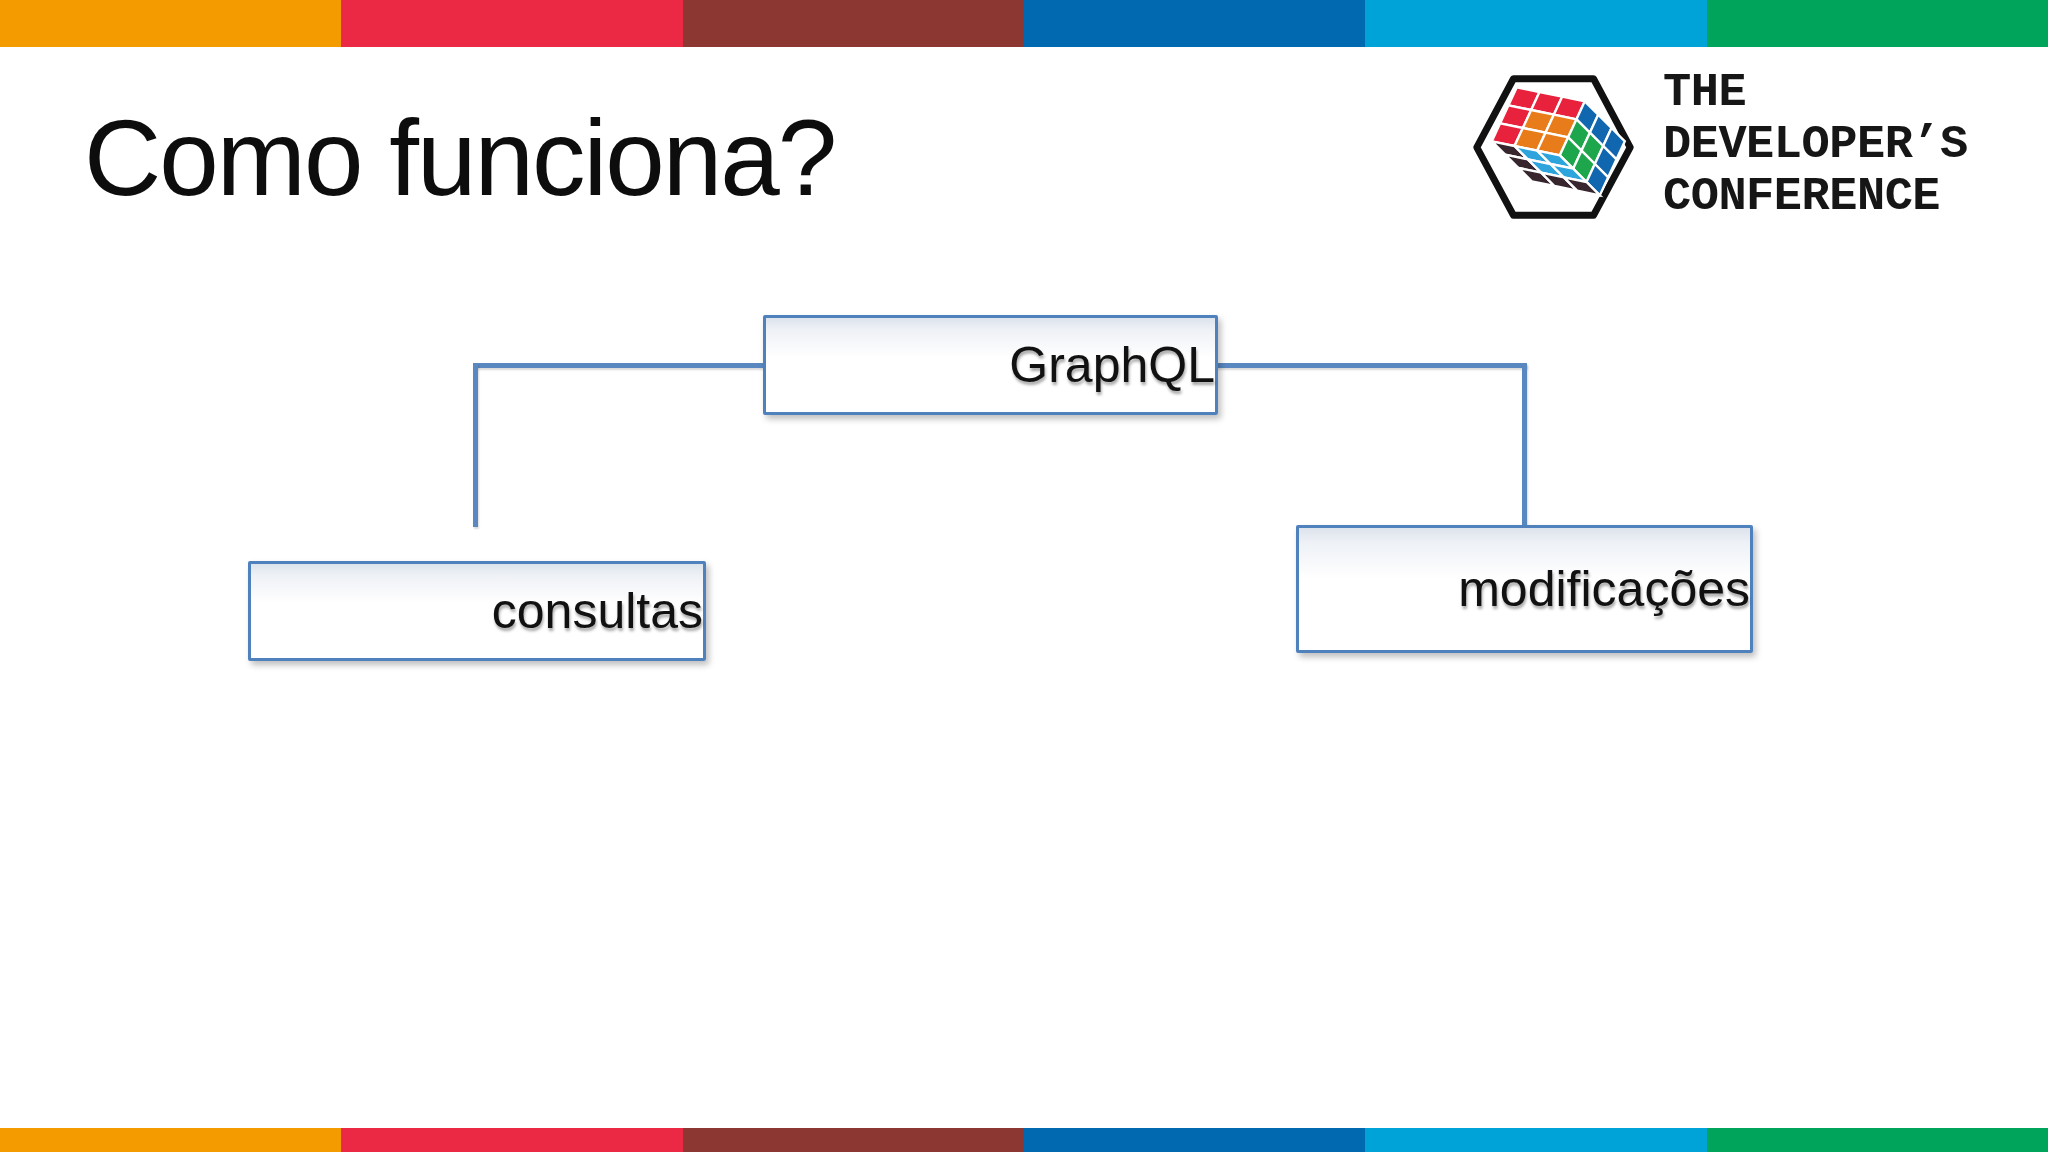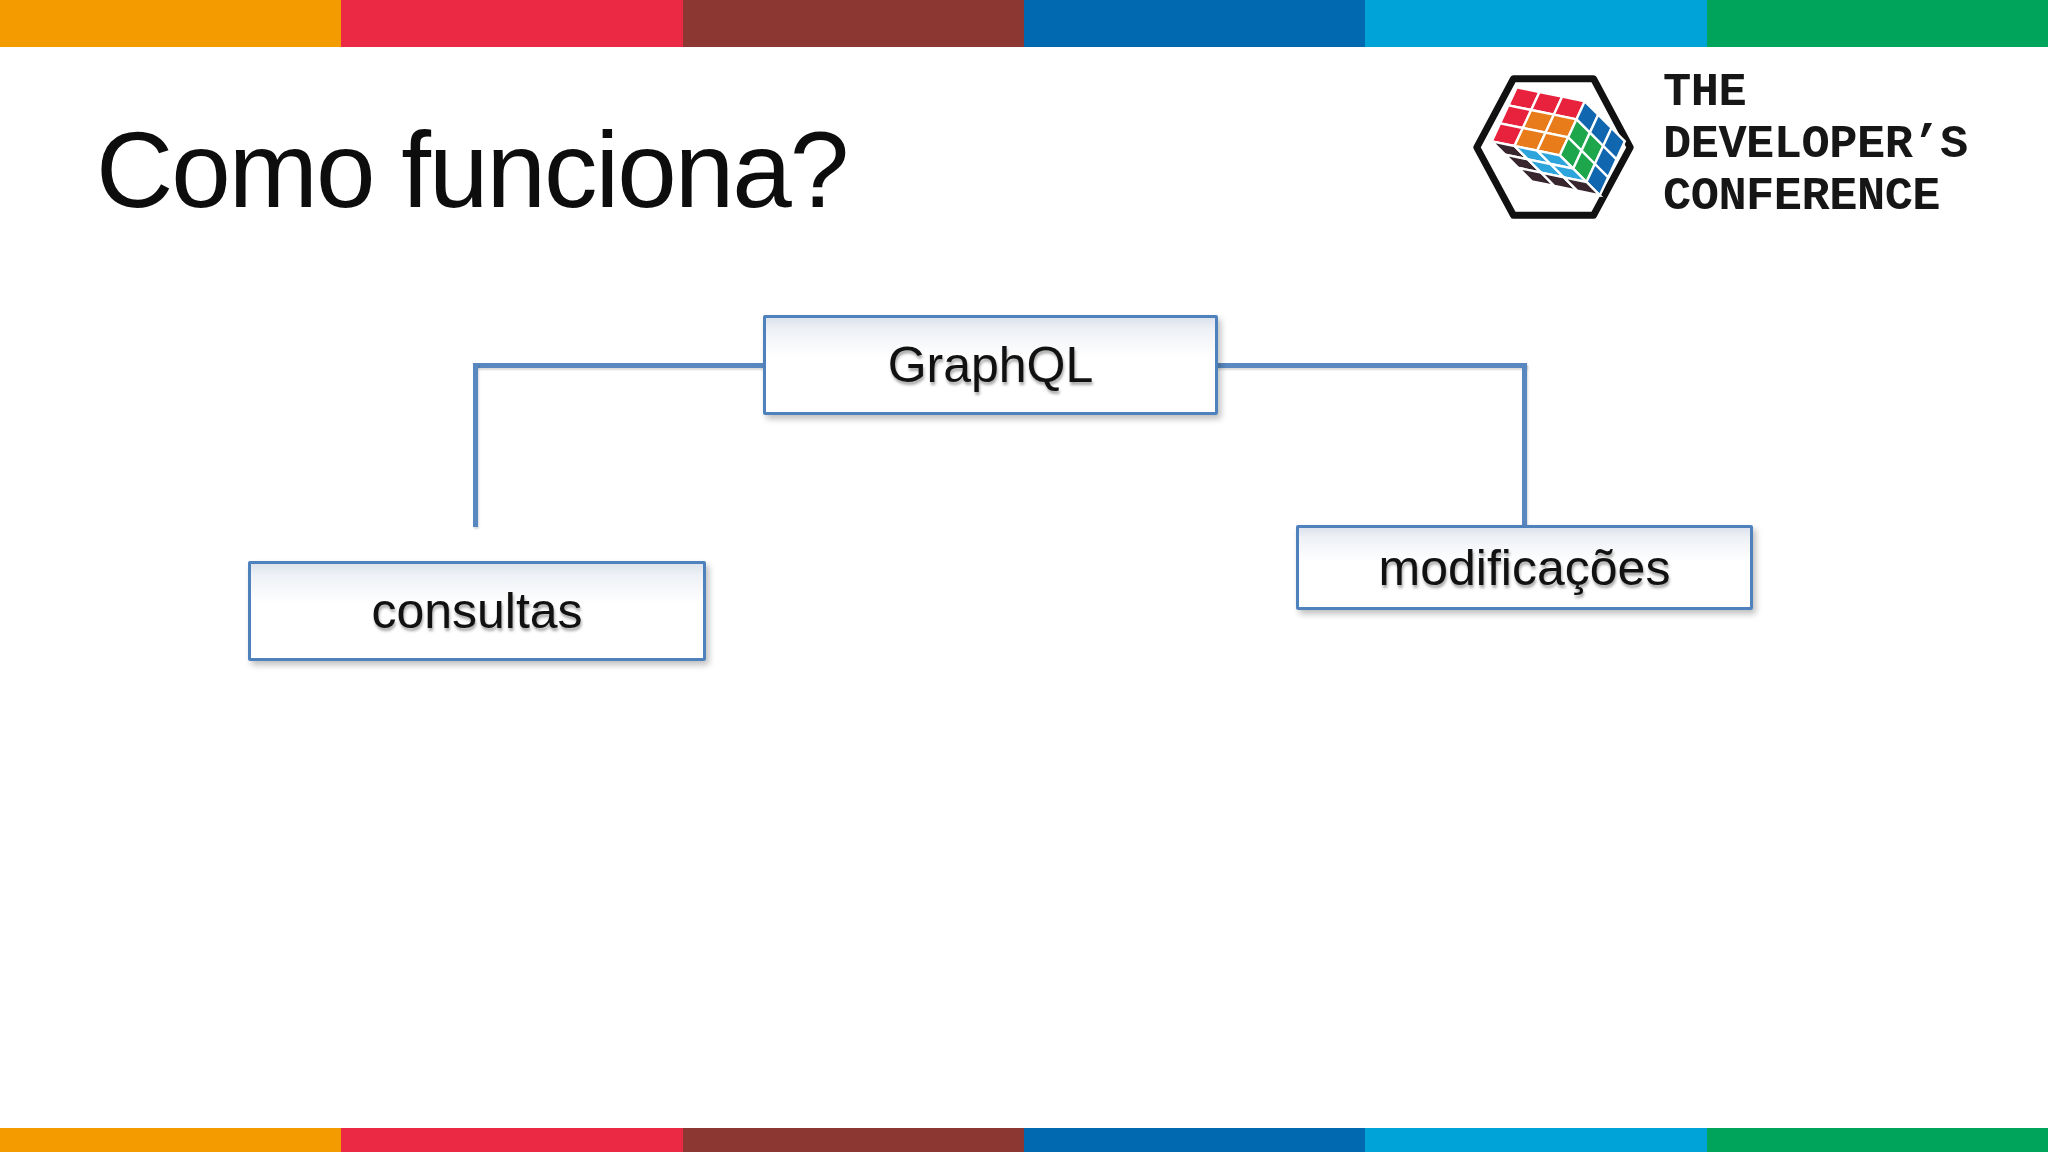--- a/index.html
+++ b/index.html
@@ -12,45 +12,45 @@
   }
   
   .brand-bar{position:absolute;left:0;width:2048px;display:flex;}
   .brand-bar.top{top:0;height:47px;}
   .brand-bar.bottom{top:1128px;height:24px;}
   .brand-bar .seg{flex:1;height:100%;}
   
   .slide-title{
     position:absolute;left:80px;top:88px;
     font-size:107px;font-weight:400;letter-spacing:-2px;
-    color:#0d0d0d;margin:16px;line-height:1.25;
+    color:#0d0d0d;margin:4px;line-height:1.25;
   }
   
   .logo{position:absolute;left:1470px;top:72px;display:flex;font-family:Liberation Mono, monospace;}
   .logo svg{display:block;}
   .logo-text{
     position:absolute;left:193px;top:-5px;width:400px;
     font-size:47px;line-height:52px;font-weight:600;
     letter-spacing:-0.5px;color:#161616;white-space:nowrap;
   }
   .logo-text div{height:52px;}
   
   .node{
     position:absolute;box-sizing:border-box;
     border:3px solid var(--box-border,#4F81BD);
     background:linear-gradient(180deg,#dde3ec 0%, #eef1f6 12%, #ffffff 42%);
     box-shadow:3px 4px 6px rgba(0,0,0,0.25);
-    display:flex;align-items:center;justify-content:center;
+    display:flex;align-items:center;justify-content:flex-end;
     font-size:50px;color:var(--box-text,#111111);
     text-shadow:1px 3px 3px rgba(0,0,0,0.35);
     border-radius:2px;
   }
   .node-root{left:763px;top:315px;width:455px;height:100px;}
   .node-child-left{left:248px;top:525px;width:458px;height:100px;margin-top:36px;}
-  .node-child-right{left:1296px;top:525px;width:457px;height:85px;}
+  .node-child-right{left:1296px;top:525px;width:457px;height:128px;}
   
   .connector{
     position:absolute;background:var(--connector,#5988C0);
     box-shadow:1px 2px 2px rgba(0,0,0,0.15);
   }
   .conn-left-h{left:473px;top:363px;width:292px;height:5px;}
   .conn-left-v{left:473px;top:363px;width:5px;height:164px;}
   .conn-right-h{left:1216px;top:363px;width:311px;height:5px;}
   .conn-right-v{left:1522px;top:363px;width:5px;height:164px;}
 </style>

